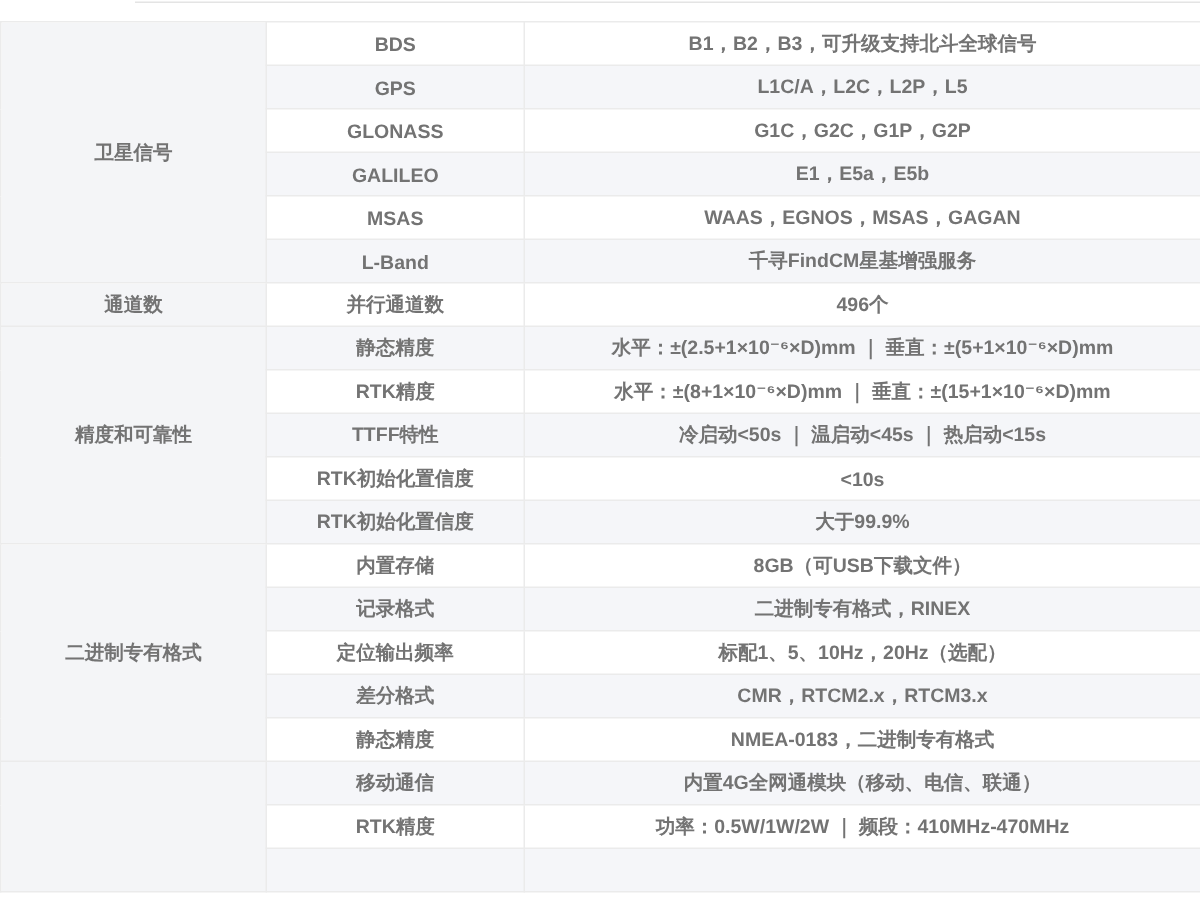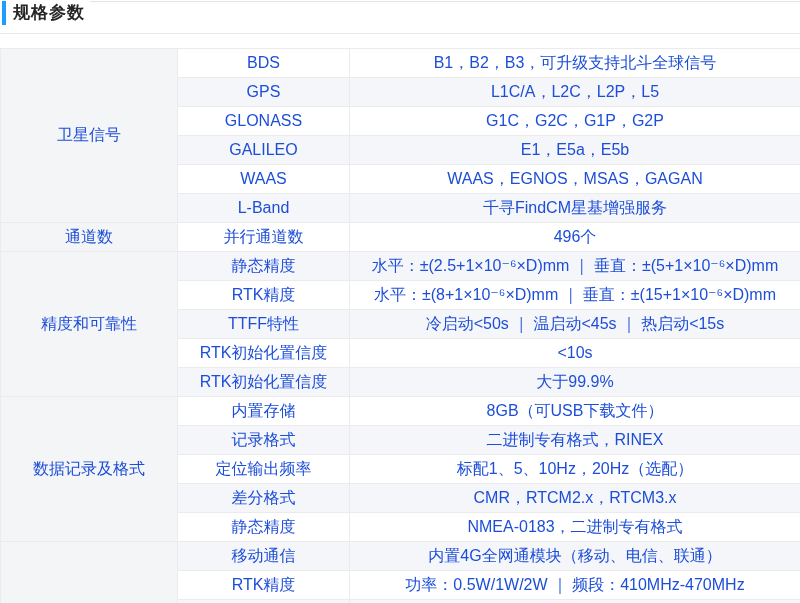--- a/index.html
+++ b/index.html
@@ -54,43 +54,40 @@
     table-layout: fixed;
   }
   col.c1 { width: 177px; }
   col.c2 { width: 172px; }
   col.c3 { width: 451px; }
   table.spec td {
     height: 28px;
     border: 1px solid #ebebeb;
     text-align: center;
     vertical-align: middle;
-    font-size: 16px;
-    color: #1d4ed8;
+    font-size: 13px;
+    color: #737373;
     padding: 0 8px;
     overflow: hidden;
     white-space: nowrap;
+    font-weight: bold;
   }
   tr.stripe td { background: #f5f6f9; }
   td.cat {
     background: #f4f5f7 !important;
     color: #4c4c4c;
     font-size: 13px;
     margin-left: 10px;
   }
 </style>
 </head>
 <body>
 
 <div class="page">
   <div class="top-rule"></div>
-  <div class="header">
-    <span class="accent" style="background: rgb(30, 159, 255);"></span>
-    <h1 class="title">规格参数</h1>
-  </div>
   <table class="spec">
     <colgroup>
       <col class="c1">
         <col class="c2">
         <col class="c3">
     </colgroup>
     <tbody>
         <tr>
           <td class="cat" rowspan="6">卫星信号</td>
           <td>BDS</td>
@@ -102,21 +99,21 @@
         </tr>
         <tr>
           <td>GLONASS</td>
           <td>G1C，G2C，G1P，G2P</td>
         </tr>
         <tr class="stripe">
           <td>GALILEO</td>
           <td>E1，E5a，E5b</td>
         </tr>
         <tr>
-          <td>WAAS</td>
+          <td>MSAS</td>
           <td>WAAS，EGNOS，MSAS，GAGAN</td>
         </tr>
         <tr class="stripe">
           <td>L-Band</td>
           <td>千寻FindCM星基增强服务</td>
         </tr>
         <tr>
           <td class="cat" rowspan="1">通道数</td>
           <td>并行通道数</td>
           <td>496个</td>
@@ -136,21 +133,21 @@
         </tr>
         <tr>
           <td>RTK初始化置信度</td>
           <td>&lt;10s</td>
         </tr>
         <tr class="stripe">
           <td>RTK初始化置信度</td>
           <td>大于99.9%</td>
         </tr>
         <tr>
-          <td class="cat" rowspan="5">数据记录及格式</td>
+          <td class="cat" rowspan="5">二进制专有格式</td>
           <td>内置存储</td>
           <td>8GB（可USB下载文件）</td>
         </tr>
         <tr class="stripe">
           <td>记录格式</td>
           <td>二进制专有格式，RINEX</td>
         </tr>
         <tr>
           <td>定位输出频率</td>
           <td>标配1、5、10Hz，20Hz（选配）</td>

